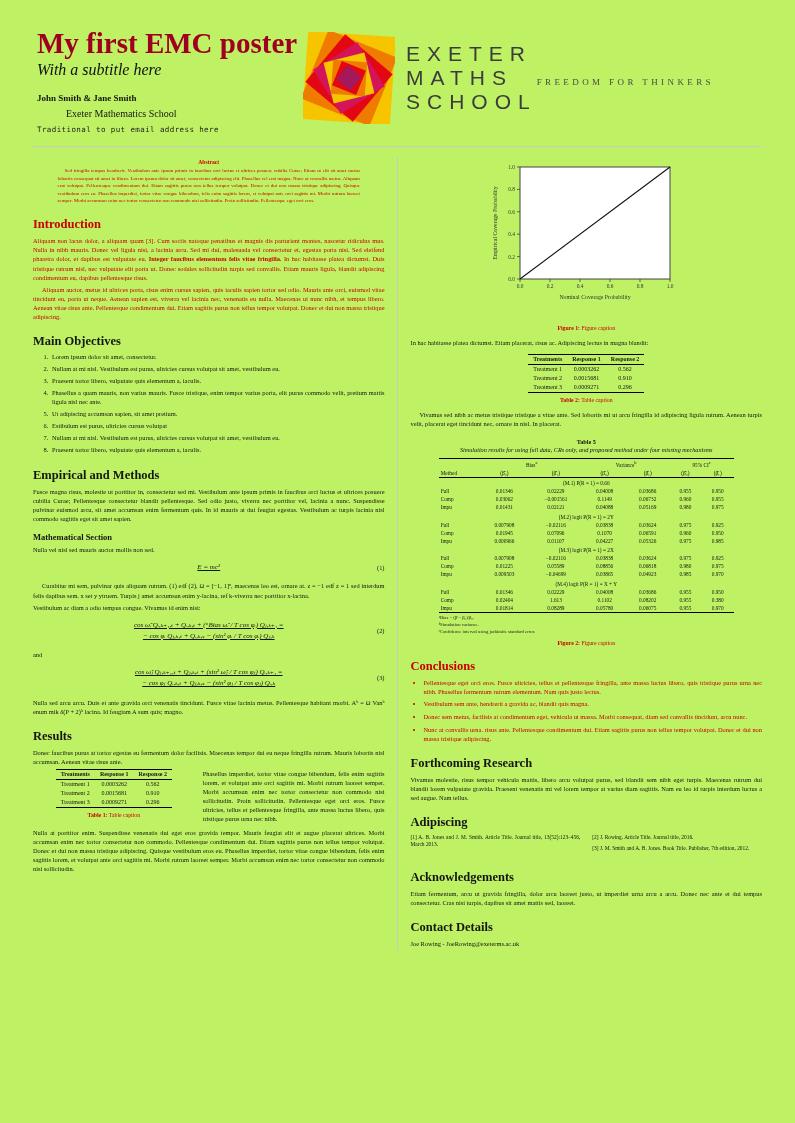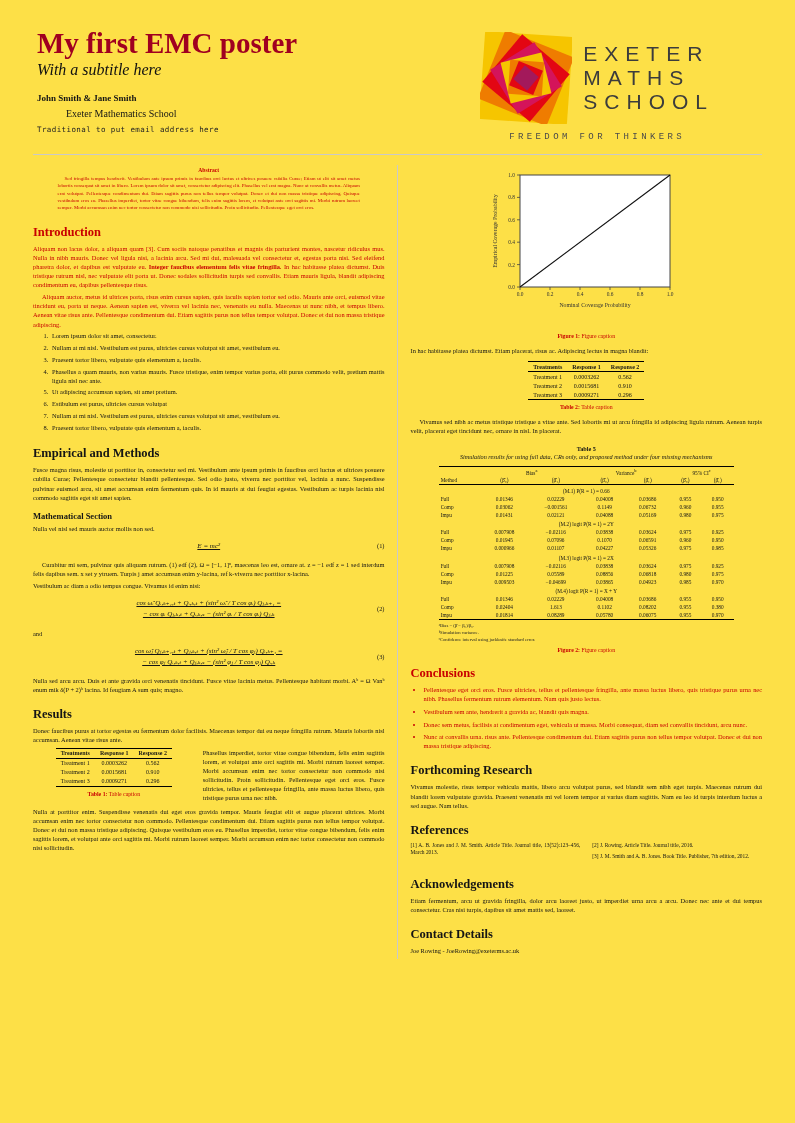--- a/index.html
+++ b/index.html
@@ -4,37 +4,37 @@
 <style>
   :root{
     --accent:#a00020;
     --red:#c80000;
     --rule:#c9c9c9;
     --ink:#151515;
   }
   html,body{margin:0;padding:0;background:#ffffff;}
   .poster{
     width:795px;height:1123px;box-sizing:border-box;overflow:hidden;
-    background:#fde047;color:var(--ink);
+    background:#bef264;color:var(--ink);
     font-family:"Liberation Serif","DejaVu Serif",serif;
     padding:26px 33px 20px 33px;position:relative;
   }
   
   header{display:flex;justify-content:space-between;align-items:flex-start;
     padding:2px 0 12px 4px;border-bottom:1px solid var(--rule);}
   .title-block h1{font-size:29px;line-height:1.05;color:var(--accent);margin:0;font-weight:bold;}
   .subtitle{font-size:16px;font-style:italic;margin-top:3px;color:#111;}
   .authors{font-size:9px;font-weight:bold;margin-top:14px;}
   .institution{font-size:10px;margin-top:5px;margin-left:29px;}
   .email{font-family:"DejaVu Sans Mono","Liberation Mono",monospace;font-size:7.5px;margin-top:6px;color:#222;letter-spacing:.4px;}
-  .logo-block{margin-right:48px;margin-top:4px;display:flex;flex-direction:column;align-items:center;}
+  .logo-block{margin-right:48px;margin-top:4px;display:flex;flex-direction:row;align-items:center;}
   .logo-top{display:flex;align-items:center;gap:11px;}
   .logo-text div{font-family:"Liberation Sans","DejaVu Sans",sans-serif;font-size:21px;letter-spacing:7px;
     color:#3c3c3c;line-height:1.14;font-weight:500;}
-  .tagline{font-family:Liberation Mono, monospace;font-size:9px;letter-spacing:3.4px;
+  .tagline{font-family:Liberation Serif, serif;font-size:9px;letter-spacing:3.4px;
     color:#4a4a4a;margin-top:8px;white-space:nowrap;}
   
   .columns{display:flex;margin-top:10px;align-items:flex-start;}
   .col{flex:1 1 50%;min-width:0;}
   .col.left{padding-right:12px;}
   .col.right{border-left:1px solid var(--rule);padding-left:13px;}
   
   p{margin:3px 0;font-size:6.4px;line-height:1.42;}
   .just{text-align:justify;}
   .indent{text-indent:9px;}
@@ -133,20 +133,21 @@
 
       <div class="abstract">
         <div class="abs-head">Abstract</div>
         <p class="abs-text">Sed fringilla tempus hendrerit. Vestibulum ante ipsum primis in faucibus orci luctus et ultrices posuere cubilia Curae; Etiam ut elit sit amet metus lobortis consequat sit amet in libero. Lorem ipsum dolor sit amet, consectetur adipiscing elit. Phasellus vel erat magna. Nunc at convallis metus. Aliquam erat volutpat. Pellentesque condimentum dui. Etiam sagittis purus non tellus tempor volutpat. Donec et dui non massa tristique adipiscing. Quisque vestibulum eros eu. Phasellus imperdiet, tortor vitae congue bibendum, felis enim sagittis lorem, et volutpat ante orci sagittis mi. Morbi rutrum laoreet semper. Morbi accumsan enim nec tortor consectetur non commodo nisi sollicitudin. Proin sollicitudin. Pellentesque eget orci eros.</p>
       </div>
 
       <h2 class="red">Introduction</h2>
       <p class="red-text just"><span>Aliquam non lacus dolor, a aliquam quam [3]. Cum sociis natoque penatibus et magnis dis parturient montes, nascetur ridiculus mus. Nulla in nibh mauris. Donec vel ligula nisi, a lacinia arcu. Sed mi dui, malesuada vel consectetur et, egestas porta nisi. Sed eleifend pharetra dolor, et dapibus est vulputate eu. </span><span class="b">Integer faucibus elementum felis vitae fringilla.</span><span> In hac habitasse platea dictumst. Duis tristique rutrum nisl, nec vulputate elit porta ut. Donec sodales sollicitudin turpis sed convallis. Etiam mauris ligula, blandit adipiscing condimentum eu, dapibus pellentesque risus.</span></p>
       <p class="red-text just indent">Aliquam auctor, metus id ultrices porta, risus enim cursus sapien, quis iaculis sapien tortor sed odio. Mauris ante orci, euismod vitae tincidunt eu, porta ut neque. Aenean sapien est, viverra vel lacinia nec, venenatis eu nulla. Maecenas ut nunc nibh, et tempus libero. Aenean vitae risus ante. Pellentesque condimentum dui. Etiam sagittis purus non tellus tempor volutpat. Donec et dui non massa tristique adipiscing.</p>
 
+      <h2>Main Objectives</h2>
       <ol class="objectives">
           <li>Lorem ipsum dolor sit amet, consectetur.</li>
           <li>Nullam at mi nisl. Vestibulum est purus, ultricies cursus volutpat sit amet, vestibulum eu.</li>
           <li>Praesent tortor libero, vulputate quis elementum a, iaculis.</li>
           <li>Phasellus a quam mauris, non varius mauris. Fusce tristique, enim tempor varius porta, elit purus commodo velit, pretium mattis ligula nisl nec ante.</li>
           <li>Ut adipiscing accumsan sapien, sit amet pretium.</li>
           <li>Estibulum est purus, ultricies cursus volutpat</li>
           <li>Nullam at mi nisl. Vestibulum est purus, ultricies cursus volutpat sit amet, vestibulum eu.</li>
           <li>Praesent tortor libero, vulputate quis elementum a, iaculis.</li>
         </ol>
@@ -159,21 +160,21 @@
 
       <div class="equation">
         <span>E = mc²</span>
         <span class="eqno">(1)</span>
       </div>
 
       <p class="just indent">Curabitur mi sem, pulvinar quis aliquam rutrum. (1) edf (2), Ω = [−1, 1]ⁿ, maecenas leo est, ornare at. z = −1 edf z = 1 sed interdum felis dapibus sem. x set y ytruem. Turpis j amet accumsan enim y-lacina, ref k-viverra nec porttitor x-lacina.</p>
       <p>Vestibulum ac diam a odio tempus congue. Vivamus id enim nisi:</p>
 
       <div class="equation">
-        <div>cos ω̂ᵢ Qᵢ,ₖ₊₁,ₜ + Qᵢ,ₖ,ₜ + (sin² ω̂ᵢ / T cos φᵢ) Qⱼ,ₖ₊₁  =</div>
+        <div>cos ω̂ᵢ Qᵢ,ₖ₊₁,ₜ + Qᵢ,ₖ,ₜ + (ᵃBias ω̂ᵢ / T cos φᵢ) Qⱼ,ₖ₊₁  =</div>
         <div>− cos φᵢ Qⱼ,ₖ,ₜ + Qᵢ,ₖ,ₛ − (sin² φᵢ / T cos φᵢ) Qⱼ,ₖ</div>
         <span class="eqno">(2)</span>
       </div>
 
       <p class="andline">and</p>
 
       <div class="equation">
         <div>cos ω̂ⱼ Qⱼ,ₖ₊₁,ₜ + Qⱼ,ₖ,ₜ + (sin² ω̂ⱼ / T cos φⱼ) Qᵢ,ₖ₊₁  =</div>
         <div>− cos φⱼ Qᵢ,ₖ,ₜ + Qⱼ,ₖ,ₛ − (sin² φⱼ / T cos φⱼ) Qᵢ,ₖ</div>
         <span class="eqno">(3)</span>
@@ -456,21 +457,21 @@
       <ul class="conc">
           <li>Pellentesque eget orci eros. Fusce ultricies, tellus et pellentesque fringilla, ante massa luctus libero, quis tristique purus urna nec nibh. Phasellus fermentum rutrum elementum. Nam quis justo lectus.</li>
           <li>Vestibulum sem ante, hendrerit a gravida ac, blandit quis magna.</li>
           <li>Donec sem metus, facilisis at condimentum eget, vehicula ut massa. Morbi consequat, diam sed convallis tincidunt, arcu nunc.</li>
           <li>Nunc at convallis urna. risus ante. Pellentesque condimentum dui. Etiam sagittis purus non tellus tempor volutpat. Donec et dui non massa tristique adipiscing.</li>
         </ul>
 
       <h2>Forthcoming Research</h2>
       <p class="just">Vivamus molestie, risus tempor vehicula mattis, libero arcu volutpat purus, sed blandit sem nibh eget turpis. Maecenas rutrum dui blandit lorem vulputate gravida. Praesent venenatis mi vel lorem tempor at varius diam sagittis. Nam eu leo id turpis interdum luctus a sed augue. Nam tellus.</p>
 
-      <h2>References</h2>
+      <h2>Adipiscing</h2>
       <div class="refs">
         <ul>
             <li>[1] A. B. Jones and J. M. Smith. Article Title. Journal title, 13(52):123–456, March 2013.</li>
           </ul>
         <ul>
             <li>[2] J. Rowing. Article Title. Journal title, 2016.</li>
             <li>[3] J. M. Smith and A. B. Jones. Book Title. Publisher, 7th edition, 2012.</li>
           </ul>
       </div>
 

